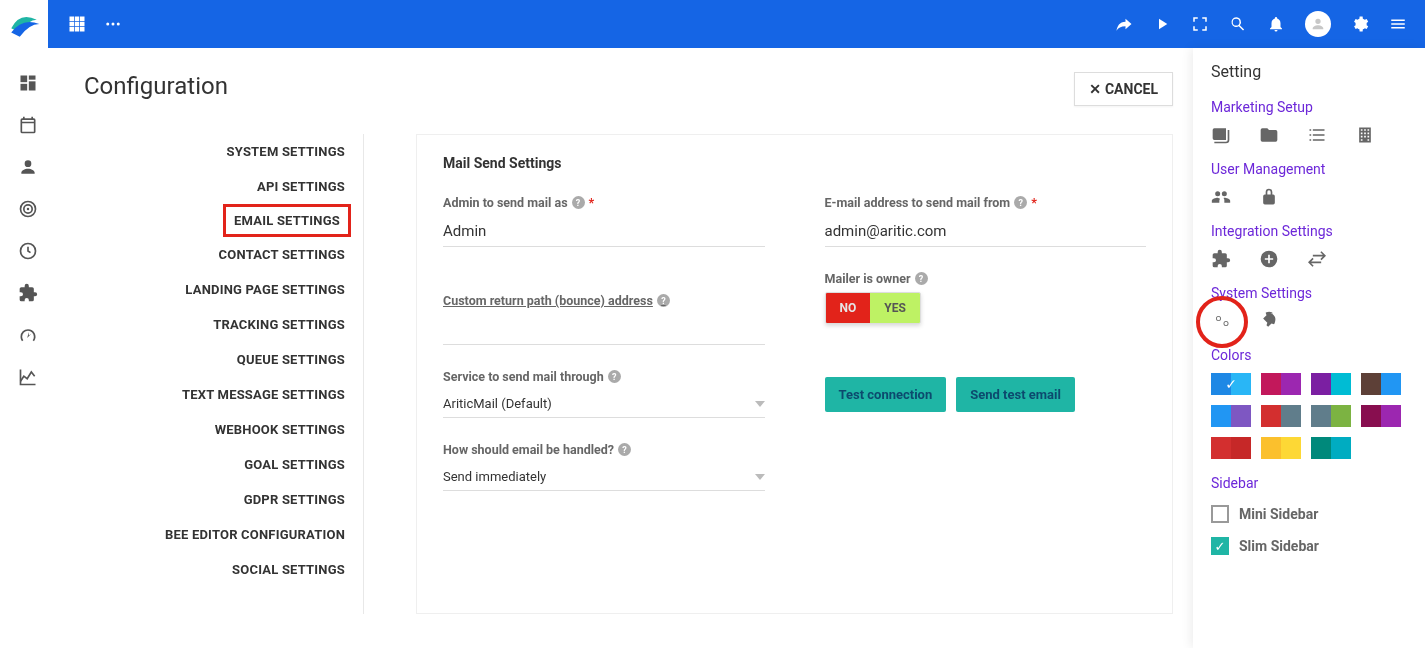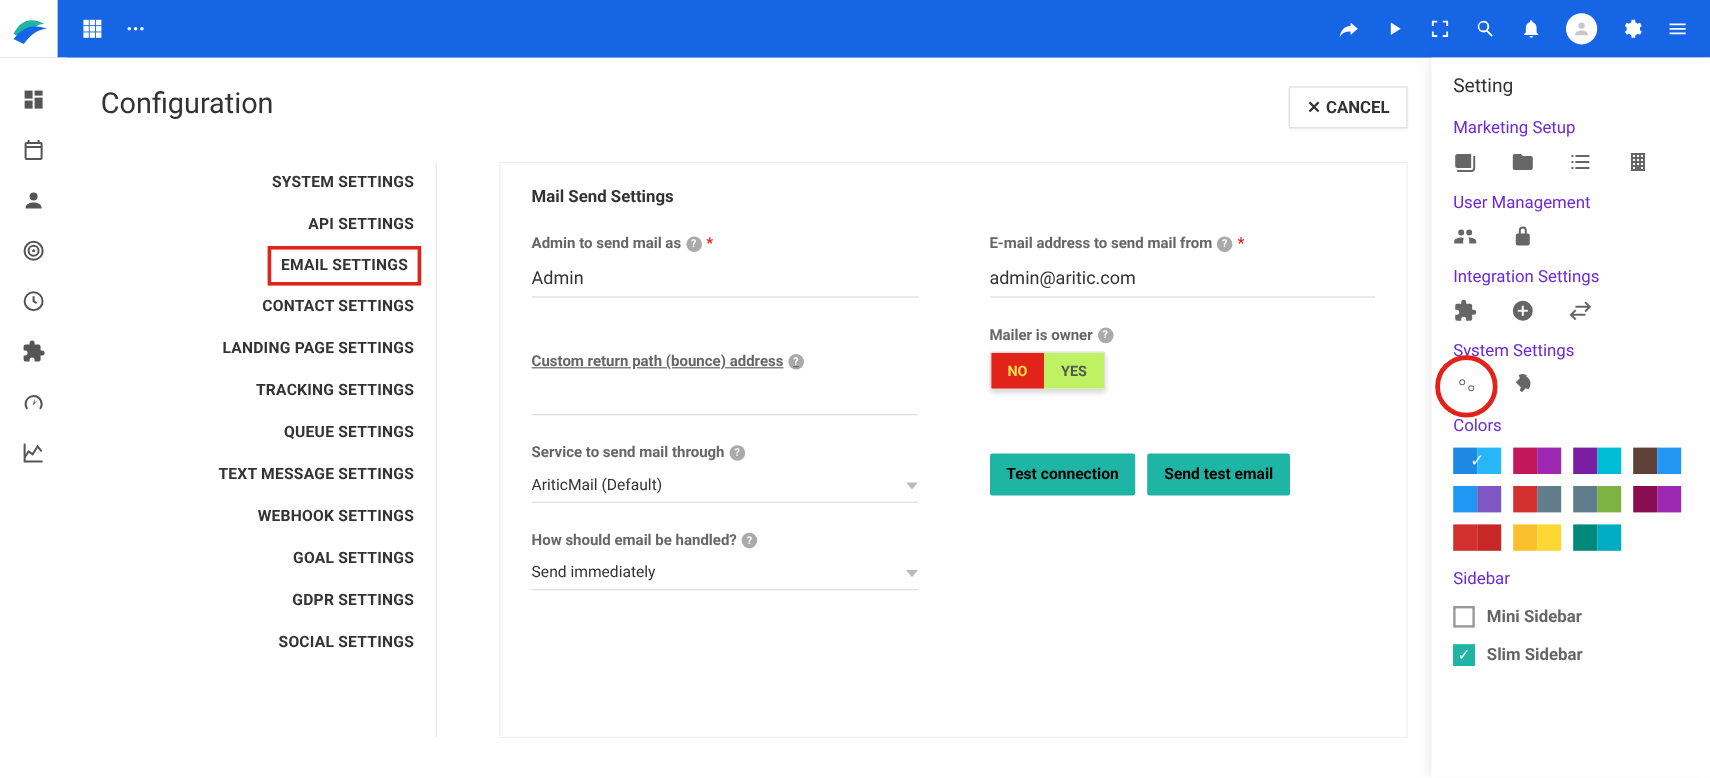--- a/index.html
+++ b/index.html
@@ -40,24 +40,24 @@
 .form-col { flex: 1; min-width: 0; }
 .form-label { font-size: 12.5px; font-weight: 700; color: #666; margin-bottom: 6px; display: flex; align-items: center; gap: 4px; }
 .help-icon { width: 13px; height: 13px; border-radius: 50%; background: #aaa; color: #fff; font-size: 9px; display: inline-flex; align-items: center; justify-content: center; font-weight: 700; }
 .req { color: #e2231a; }
 .form-input { width: 100%; border: none; border-bottom: 1px solid #ddd; font-size: 15px; padding: 6px 0; color: #333; outline: none; background: transparent; }
 .form-select { width: 100%; border: none; border-bottom: 1px solid #ddd; font-size: 13px; padding: 6px 0; color: #333; display: flex; align-items: center; justify-content: space-between; cursor: pointer; }
 .caret { width: 0; height: 0; border-left: 5px solid transparent; border-right: 5px solid transparent; border-top: 6px solid #bbb; }
 
 .toggle-group { display: inline-flex; border: 1px solid #ddd; border-radius: 2px; overflow: hidden; box-shadow: 0 2px 4px rgba(0,0,0,0.15); }
 .tg-btn { padding: 8px 14px; font-size: 12px; font-weight: 700; cursor: pointer; background: #bef264; color: #555; }
-.tg-btn.active-no { background: #e2231a; color: #fde047; }
+.tg-btn.active-no { background: #e2231a; color: #e5e5e5; }
 
 .action-btns { display: flex; gap: 10px; margin-top: 8px; }
-.btn-teal { background: #1fb5a5; color: #000000; border: none; padding: 10px 14px; font-size: 13px; font-weight: 700; cursor: pointer; border-radius: 2px; text-align: right; }
+.btn-teal { background: #1fb5a5; color: #0c4a6e; border: none; padding: 10px 14px; font-size: 13px; font-weight: 700; cursor: pointer; border-radius: 2px; text-align: right; }
 
 
 .drawer { position: absolute; right: 0; top: 48px; bottom: 0; width: 232px; background: #fff; box-shadow: -2px 0 10px rgba(0,0,0,0.08); padding: 14px 18px; overflow-y: auto; }
 .drawer h4 { font-size: 16px; font-weight: 400; color: #333; margin-bottom: 18px; }
 .drawer .section-label { font-size: 14px; color: #6d28d9; margin: 8px 0 10px 0; }
 .drawer .icon-row { display: flex; gap: 28px; margin-bottom: 16px; }
 .drawer .icon-row .dicon { width: 20px; height: 20px; cursor: pointer; }
 .drawer .icon-row .dicon svg { width: 20px; height: 20px; fill: #666; }
 
 .colors-grid { display: grid; grid-template-columns: repeat(4, 40px); gap: 10px; margin-bottom: 16px; }
@@ -216,20 +216,21 @@
       <div class="nav-item">API SETTINGS</div>
       <div><span class="nav-item active">EMAIL SETTINGS</span></div>
       <div class="nav-item">CONTACT SETTINGS</div>
       <div class="nav-item">LANDING PAGE SETTINGS</div>
       <div class="nav-item">TRACKING SETTINGS</div>
       <div class="nav-item">QUEUE SETTINGS</div>
       <div class="nav-item">TEXT MESSAGE SETTINGS</div>
       <div class="nav-item">WEBHOOK SETTINGS</div>
       <div class="nav-item">GOAL SETTINGS</div>
       <div class="nav-item">GDPR SETTINGS</div>
+      <div class="nav-item">BEE EDITOR CONFIGURATION</div>
       <div class="nav-item">SOCIAL SETTINGS</div>
     </div>
 
     <div class="panel">
       <h3>Mail Send Settings</h3>
 
       <div class="form-row">
         <div class="form-col">
           <div class="form-label">
             <span>Admin to send mail as</span>

